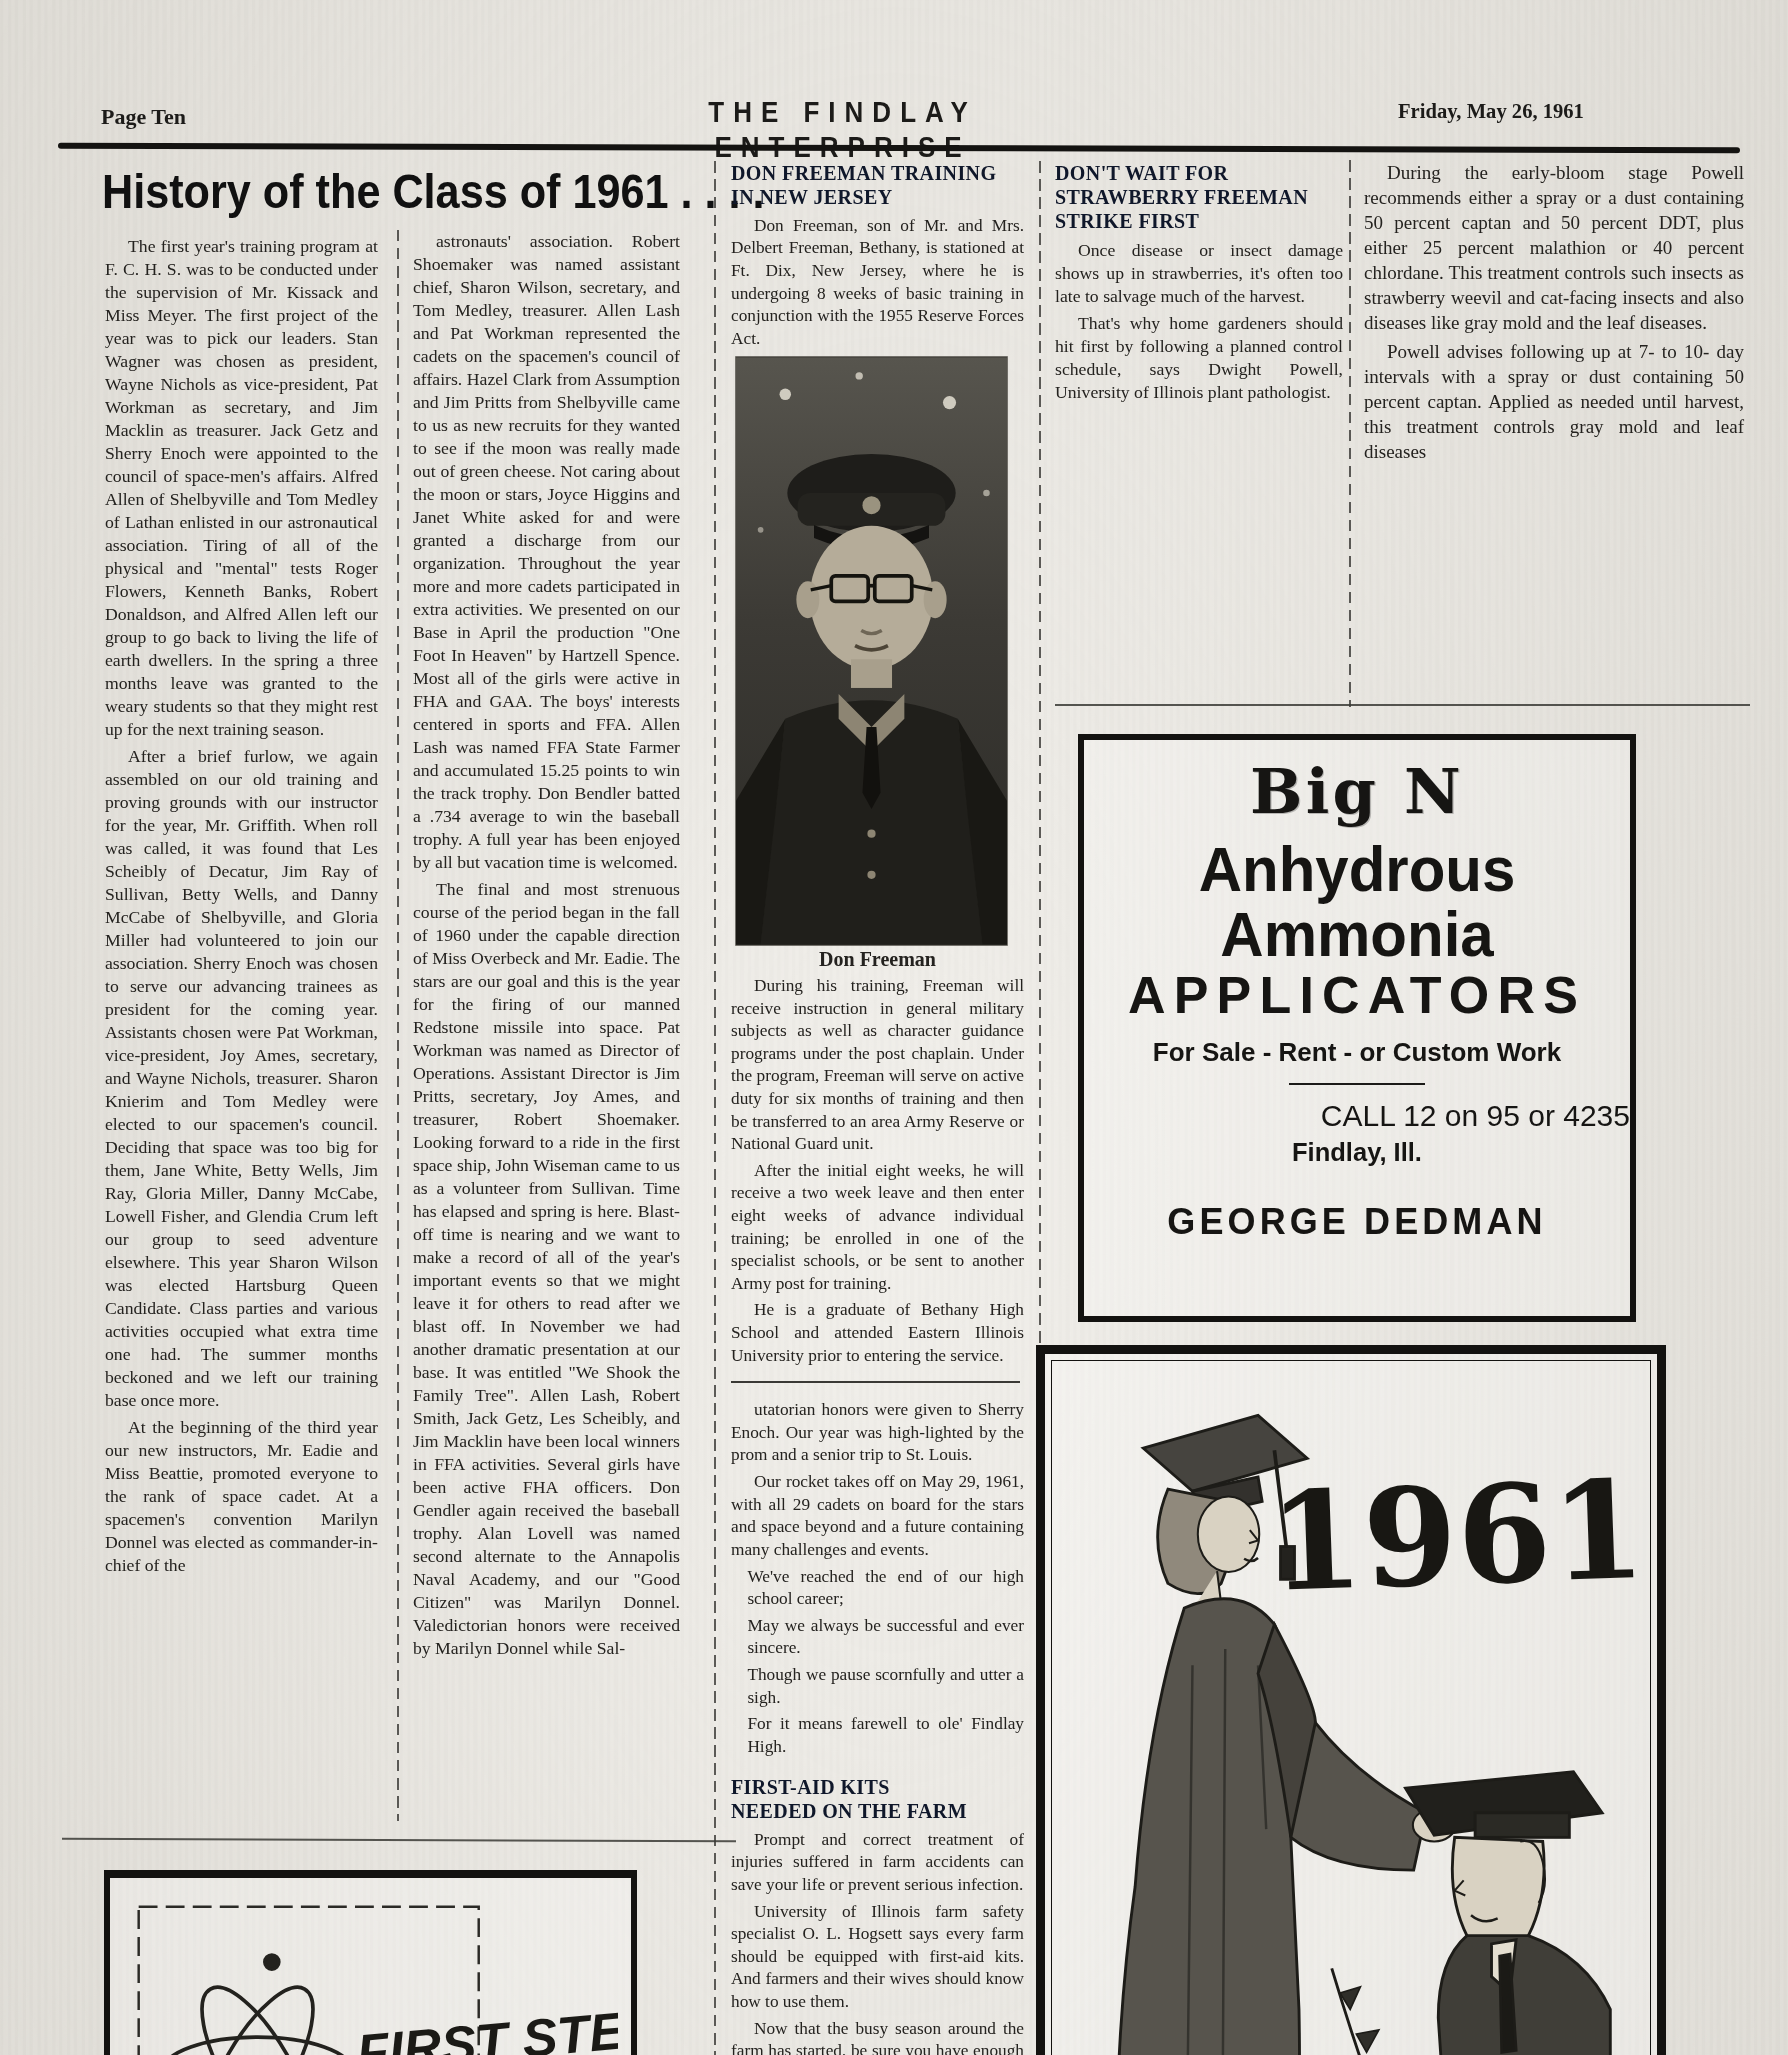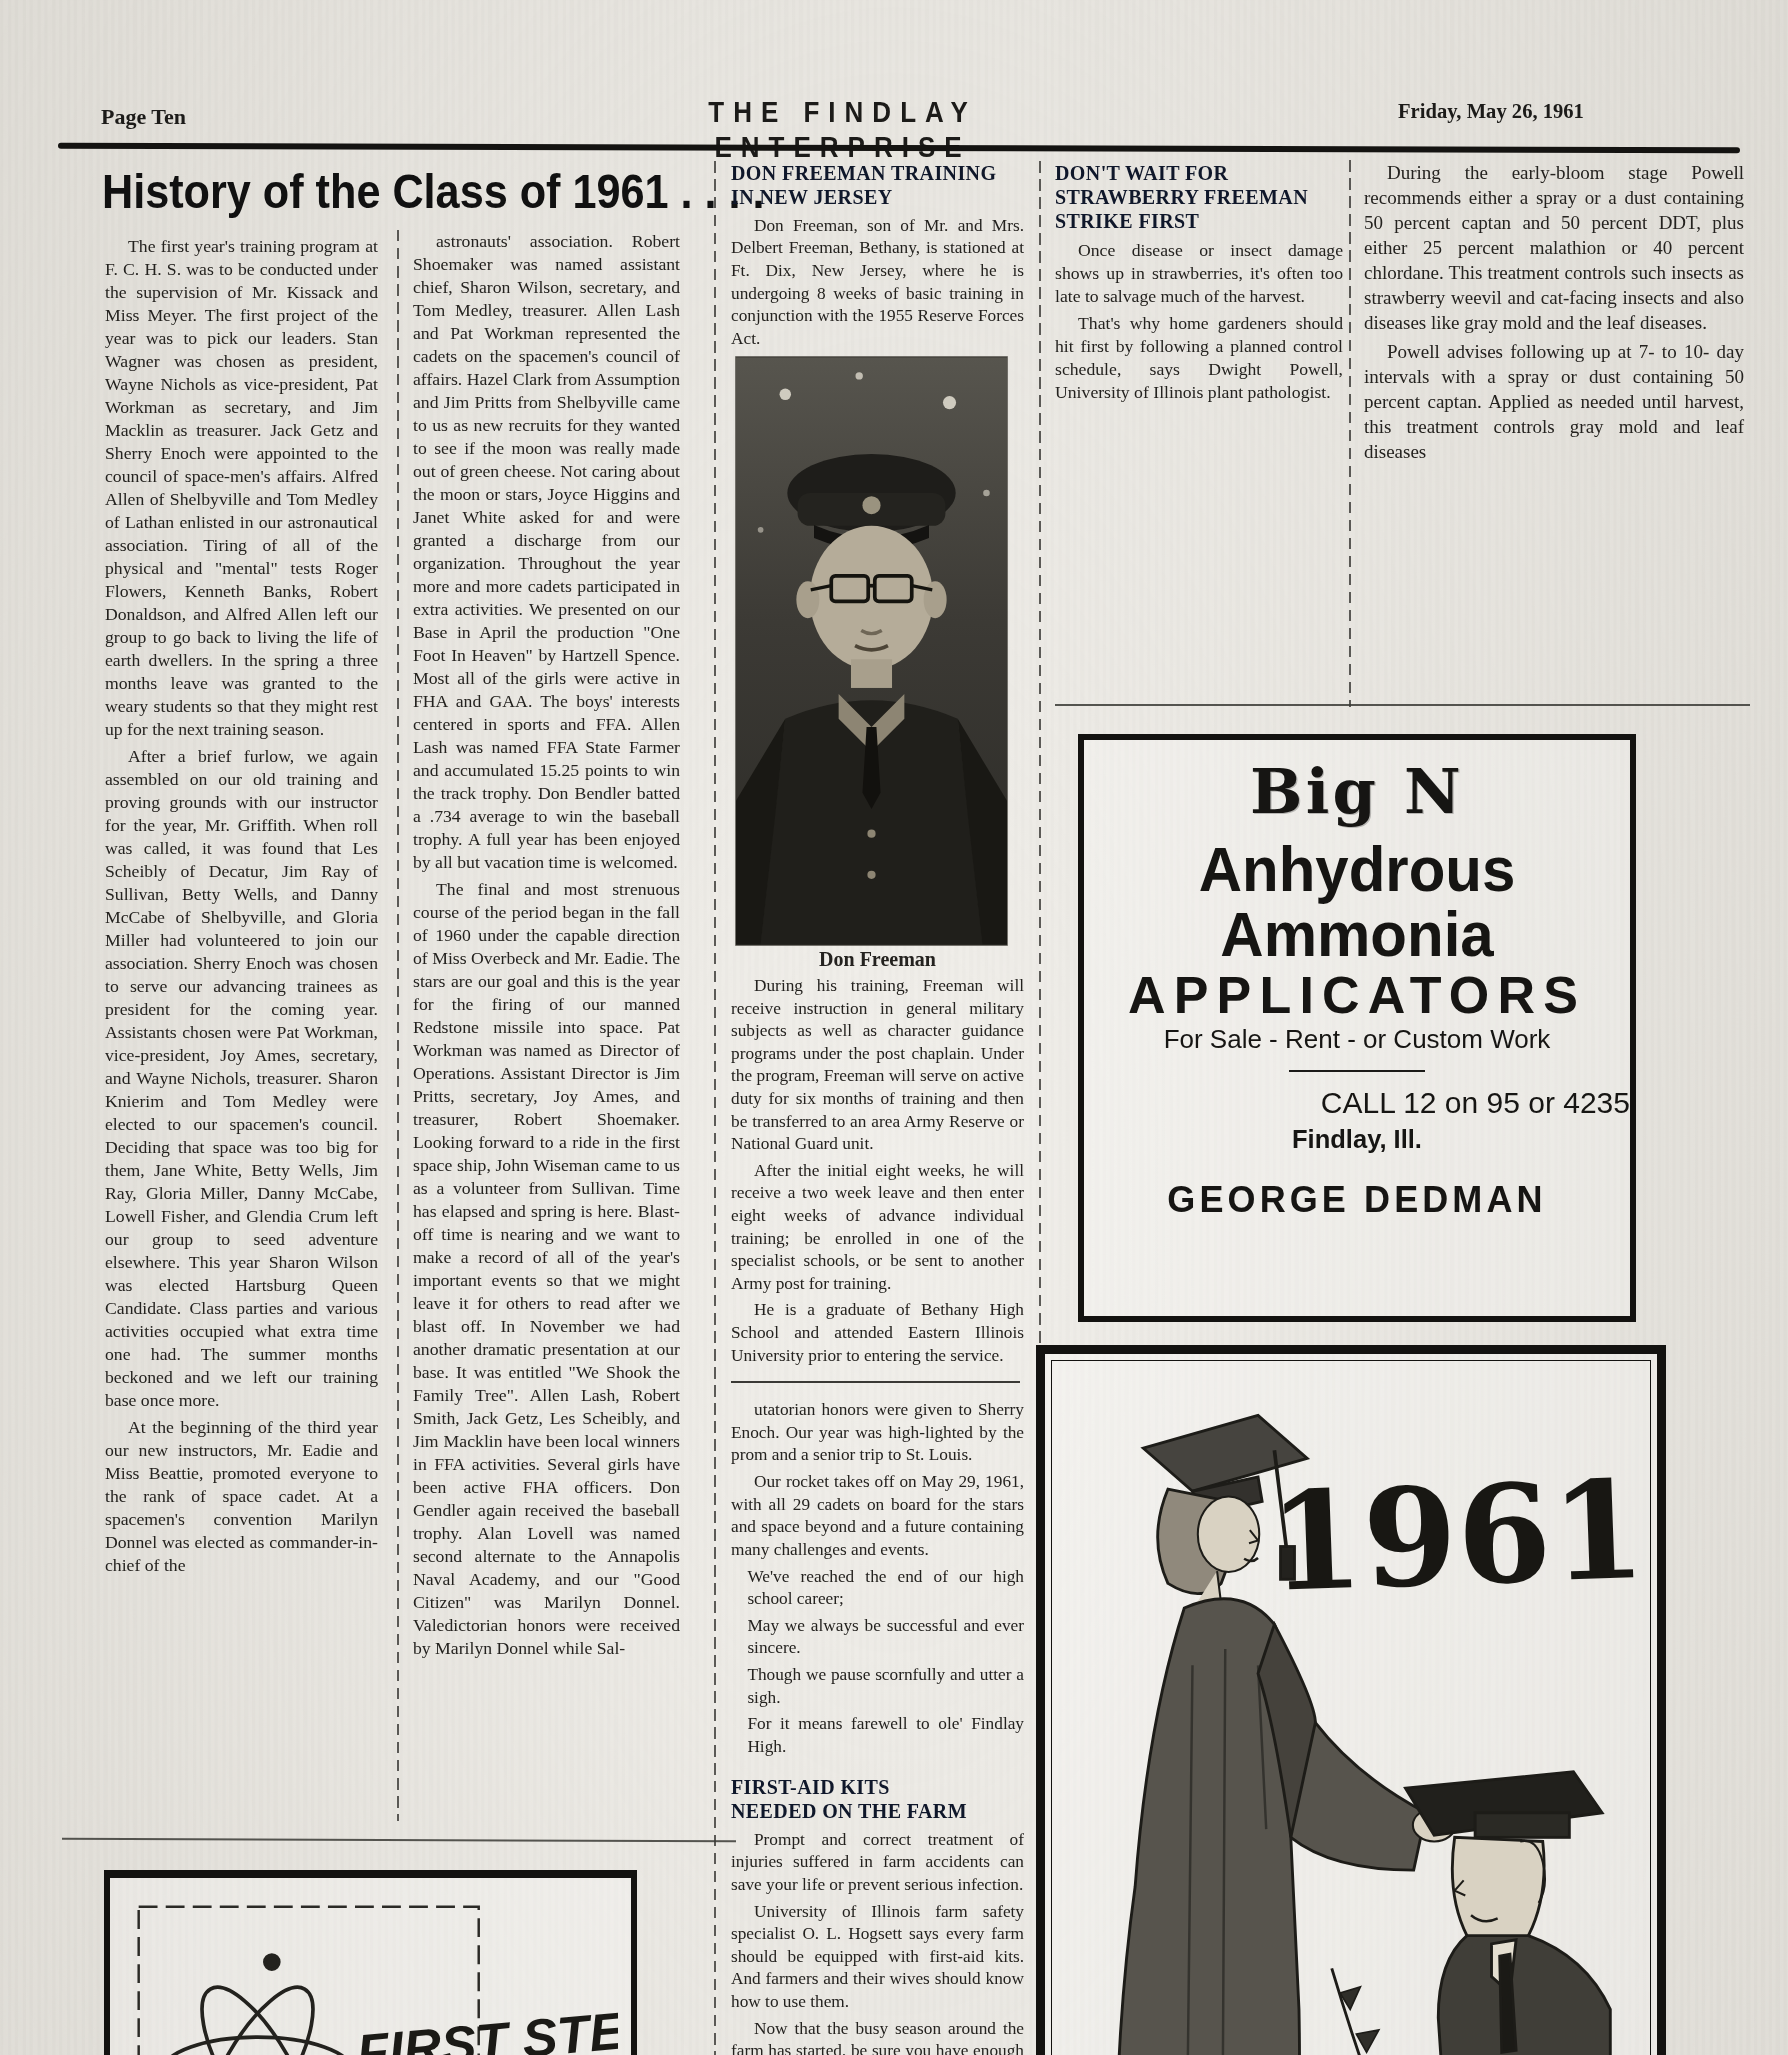--- a/index.html
+++ b/index.html
@@ -48,25 +48,25 @@
   .hrule{height:2.1px;background:#3a3935;opacity:.85;}
   .hr-bign{left:1055px;top:704px;width:695px;}
   .hr-kauder{left:62px;top:1839px;width:674px;transform:rotate(.2deg);}
   
   .ad-bign{left:1078px;top:734px;width:546px;height:576px;border:6.6px solid #131210;
     background:rgba(255,255,255,.25);text-align:center;
     font-family:"Liberation Sans","DejaVu Sans",sans-serif;color:#161513;}
   .bign-title{font-family:"DejaVu Serif","Liberation Serif",serif;font-weight:bold;font-size:62px;line-height:90px;margin-top:7.4px;letter-spacing:3.3px;text-shadow:1.2px 1.2px 0 rgba(20,20,20,.25);}
   .bign-l1{font-weight:bold;font-size:60px;line-height:65px;transform:scaleY(1.05);}
   .bign-l3{font-weight:bold;font-size:52px;line-height:50px;letter-spacing:8.2px;margin-top:2.5px;}
-  .bign-l4{font-weight:normal;font-size:26px;line-height:39px;margin-top:0;}
+  .bign-l4{font-weight:bold;font-size:26px;line-height:39px;margin-top:13px;}
   .bign-div{width:136px;height:2.1px;background:#1b1a18;margin:10.7px auto 12.3px auto;}
   .bign-call{font-weight:normal;font-size:30px;line-height:38px;text-align:right;}
   .bign-city{font-weight:bold;font-size:25.5px;line-height:35px;}
-  .bign-name{font-weight:bold;font-size:36px;line-height:44px;letter-spacing:4.1px;margin-top:21px;}
+  .bign-name{font-weight:bold;font-size:36px;line-height:44px;letter-spacing:4.1px;margin-top:30px;}
   
   .ad-rhea{left:1036px;top:1345px;width:612px;height:1682px;border:9px solid #131210;outline:1.6px solid #131210;outline-offset:-16.4px;
     background:rgba(255,255,255,.3);overflow:hidden;color:#161513;}
   
   .ad-kauder{left:104px;top:1870px;width:521px;height:962px;
     border:6.6px solid #131210;border-top-width:8.2px;border-bottom-width:8.2px;
     background:rgba(255,255,255,.28);color:#161513;overflow:hidden;}
 </style>
 </head>
 <body>

